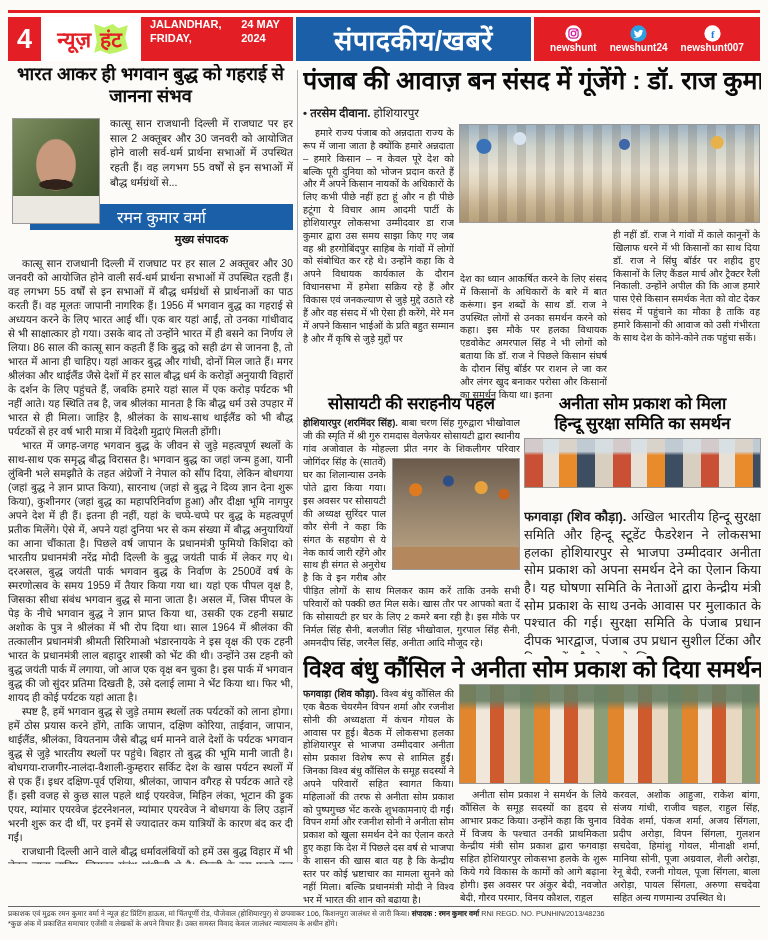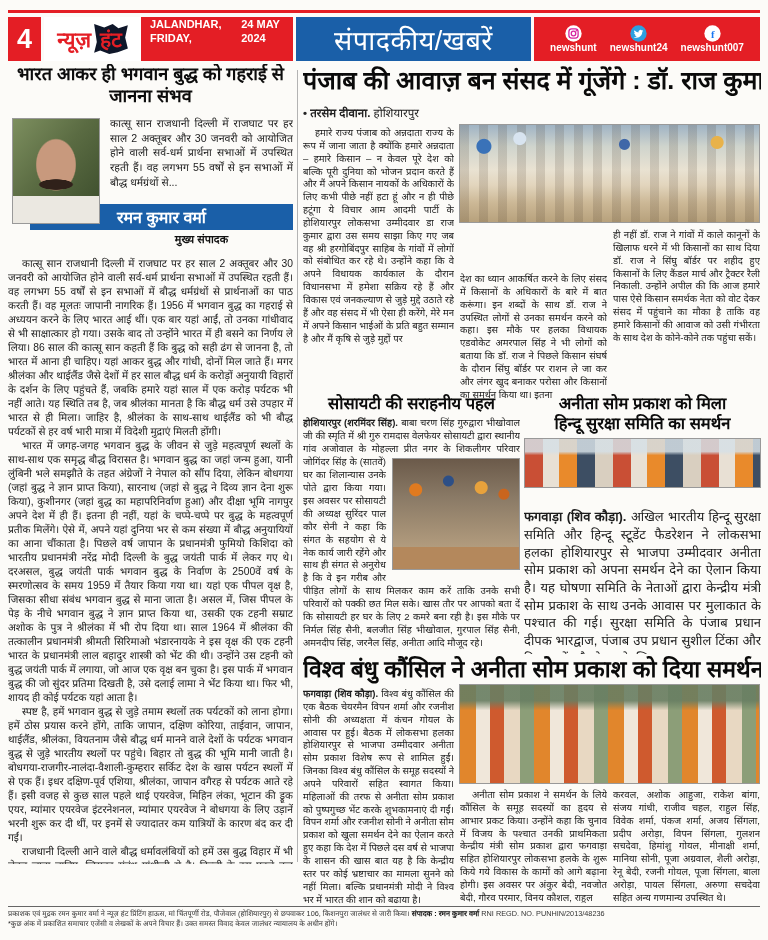--- a/index.html
+++ b/index.html
@@ -5,39 +5,39 @@
   * { margin:0; padding:0; box-sizing:border-box; }
   html,body { background:#e9e9e9; }
   body { font-family:"Liberation Sans","DejaVu Sans",sans-serif; }
   .page { position:relative; width:768px; height:940px; margin:0 auto; background:#fcfbf8; overflow:hidden; }
 
   
   .top-rule { position:absolute; left:8px; right:8px; top:10px; height:3px; background:#e41e25; }
   .masthead { position:absolute; left:8px; right:8px; top:17px; height:44px; display:flex; align-items:stretch; }
   .m-num { width:33px; background:#e41e25; color:#fff; font-size:27px; font-weight:800; display:flex; align-items:center; justify-content:center; margin-right:3px; }
   .m-logo { width:97px; background:#fff; display:flex; align-items:center; justify-content:center; gap:3px; font-weight:800; font-size:21px; color:#e41e25; }
-  .logo-hunt { background:#0f172a; clip-path:polygon(4% 30%,0 0,30% 12%,55% 0,72% 14%,100% 4%,92% 45%,100% 82%,70% 94%,45% 100%,18% 88%,0 96%,8% 60%); padding:1px 6px; color:#e41e25; }
+  .logo-hunt { background:#bef264; clip-path:polygon(4% 30%,0 0,30% 12%,55% 0,72% 14%,100% 4%,92% 45%,100% 82%,70% 94%,45% 100%,18% 88%,0 96%,8% 60%); padding:1px 6px; color:#e41e25; }
   .m-date { width:152px; background:#e41e25; color:#fff; font-weight:700; font-size:11px; line-height:1.3; display:flex; flex-direction:row; justify-content:center; padding-left:9px; }
-  .m-section { flex:1; background:#1a5fa8; color:#fff; display:flex; align-items:center; justify-content:center; font-size:27px; font-weight:400; margin:0 3px; letter-spacing:.5px; }
+  .m-section { flex:1; background:#1a5fa8; color:#fff; display:flex; align-items:center; justify-content:center; font-size:27px; font-weight:700; margin:0 3px; letter-spacing:.5px; }
   .m-social { width:226px; background:#e41e25; display:flex; align-items:center; justify-content:space-evenly; padding:2px 3px; }
   .s-item { display:flex; flex-direction:column; align-items:center; color:#fff; font-size:10px; font-weight:700; line-height:1.15; cursor:pointer; }
   .s-item svg { display:block; }
 
   
   .col-left { position:absolute; left:8px; top:64px; width:285px; height:800px; overflow:hidden; }
   .ed-headline { font-size:18px; font-weight:800; text-align:center; line-height:1.2; color:#0c0c0c; }
   .ed-lead { position:relative; margin-top:9px; height:136px; }
   .ed-photo { position:absolute; left:4px; top:2px; width:88px; height:106px; z-index:2; border:1px solid #999;
     background:
       radial-gradient(ellipse 26px 8px at 50% 63%, #30211a 62%, rgba(0,0,0,0) 68%),
       radial-gradient(ellipse 31px 40px at 50% 44%, #c8997d 62%, rgba(0,0,0,0) 66%),
       linear-gradient(0deg, #ebe8e1 0 26%, rgba(0,0,0,0) 26%),
       linear-gradient(130deg, #7d8f5f, #5a6b42 45%, #394a2a 100%); }
   .ed-intro { margin-left:102px; font-size:10.6px; line-height:1.38; text-align:justify; color:#222; }
-  .ed-band { position:absolute; left:22px; right:0; top:88px; background:#1a5fa8; color:#fff; text-align:center; font-weight:700; font-size:16px; padding:2px 0; z-index:1; }
+  .ed-band { position:absolute; left:22px; right:0; top:88px; background:#1a5fa8; color:#fff; text-align:center; font-weight:400; font-size:16px; padding:2px 0; z-index:1; }
   .ed-role { position:absolute; left:102px; right:0; top:115px; text-align:center; font-weight:700; font-size:11px; color:#111; }
   .ed-body { margin-top:5px; font-size:10.3px; line-height:1.36; text-align:justify; color:#1a1a1a; }
   .ed-body p { text-indent:14px; }
 
   .vrule { position:absolute; left:297px; top:70px; width:1px; height:792px; background:#b3b3b3; }
 
   
   .ls-headline { position:absolute; left:303px; top:62px; width:458px; font-size:25px; font-weight:800; white-space:nowrap; overflow:hidden; color:#0a0a0a; }
   .ls-byline { position:absolute; left:303px; top:105px; font-size:11.5px; color:#222; }
   .ls-byline .nm { font-weight:800; }

